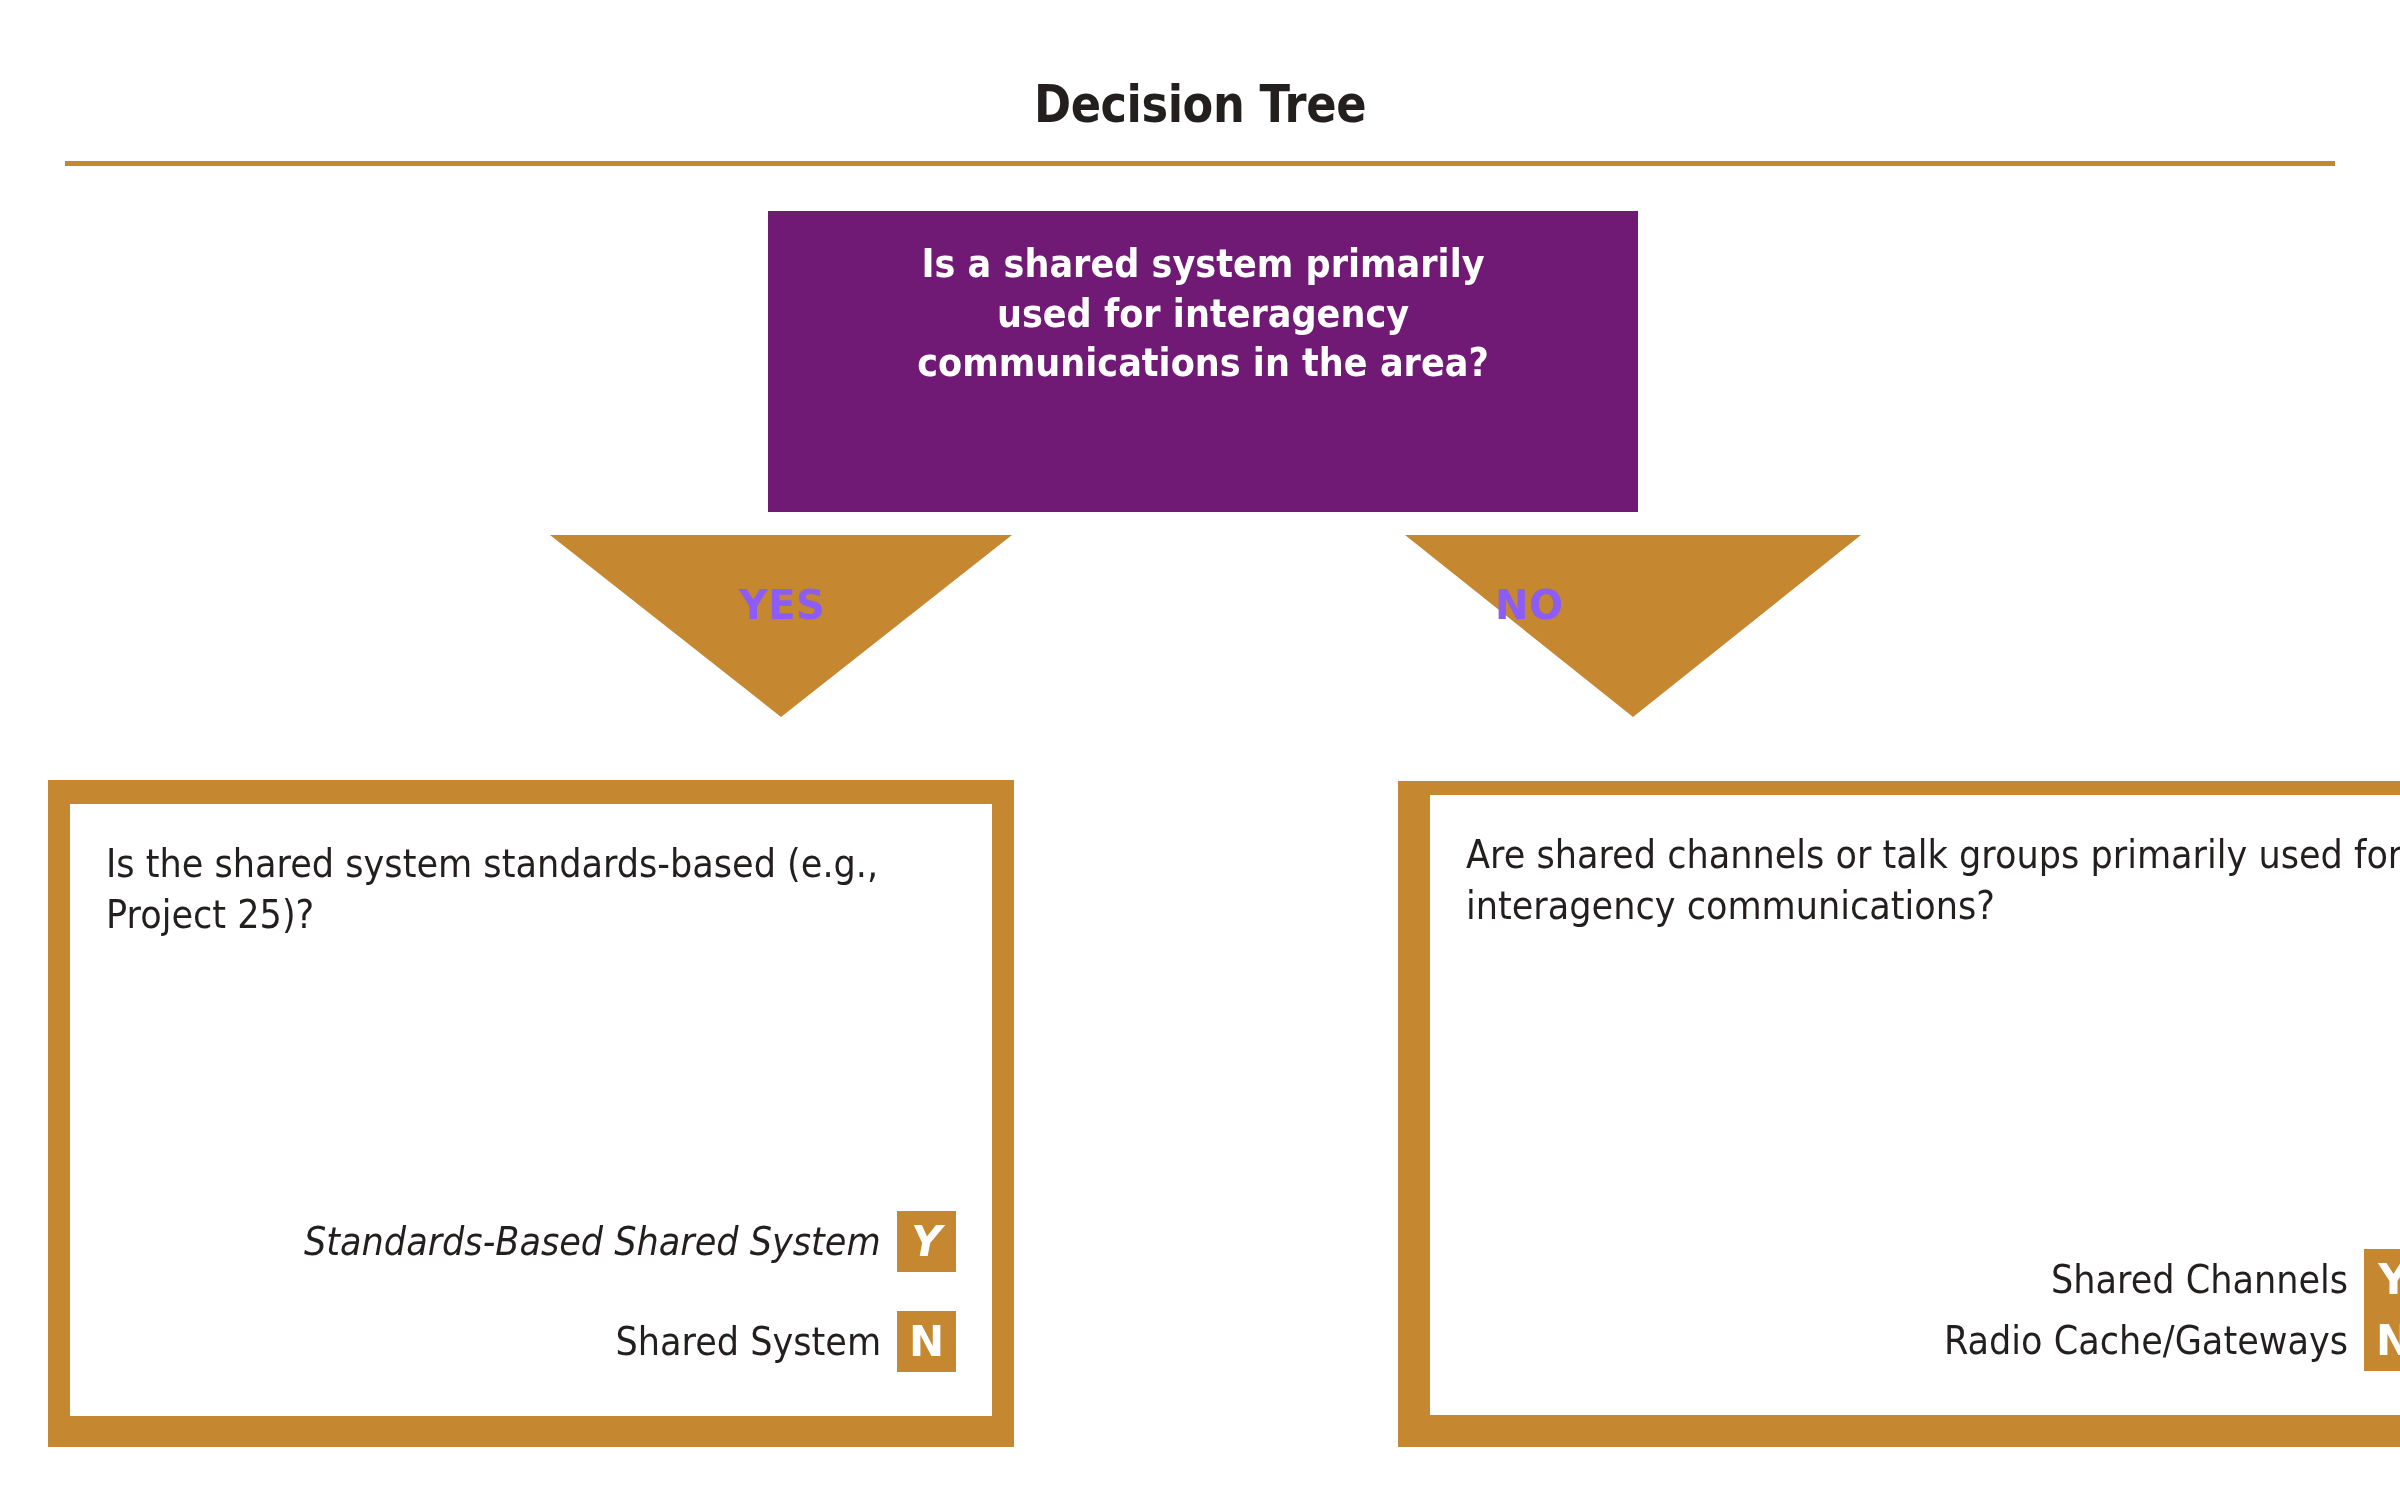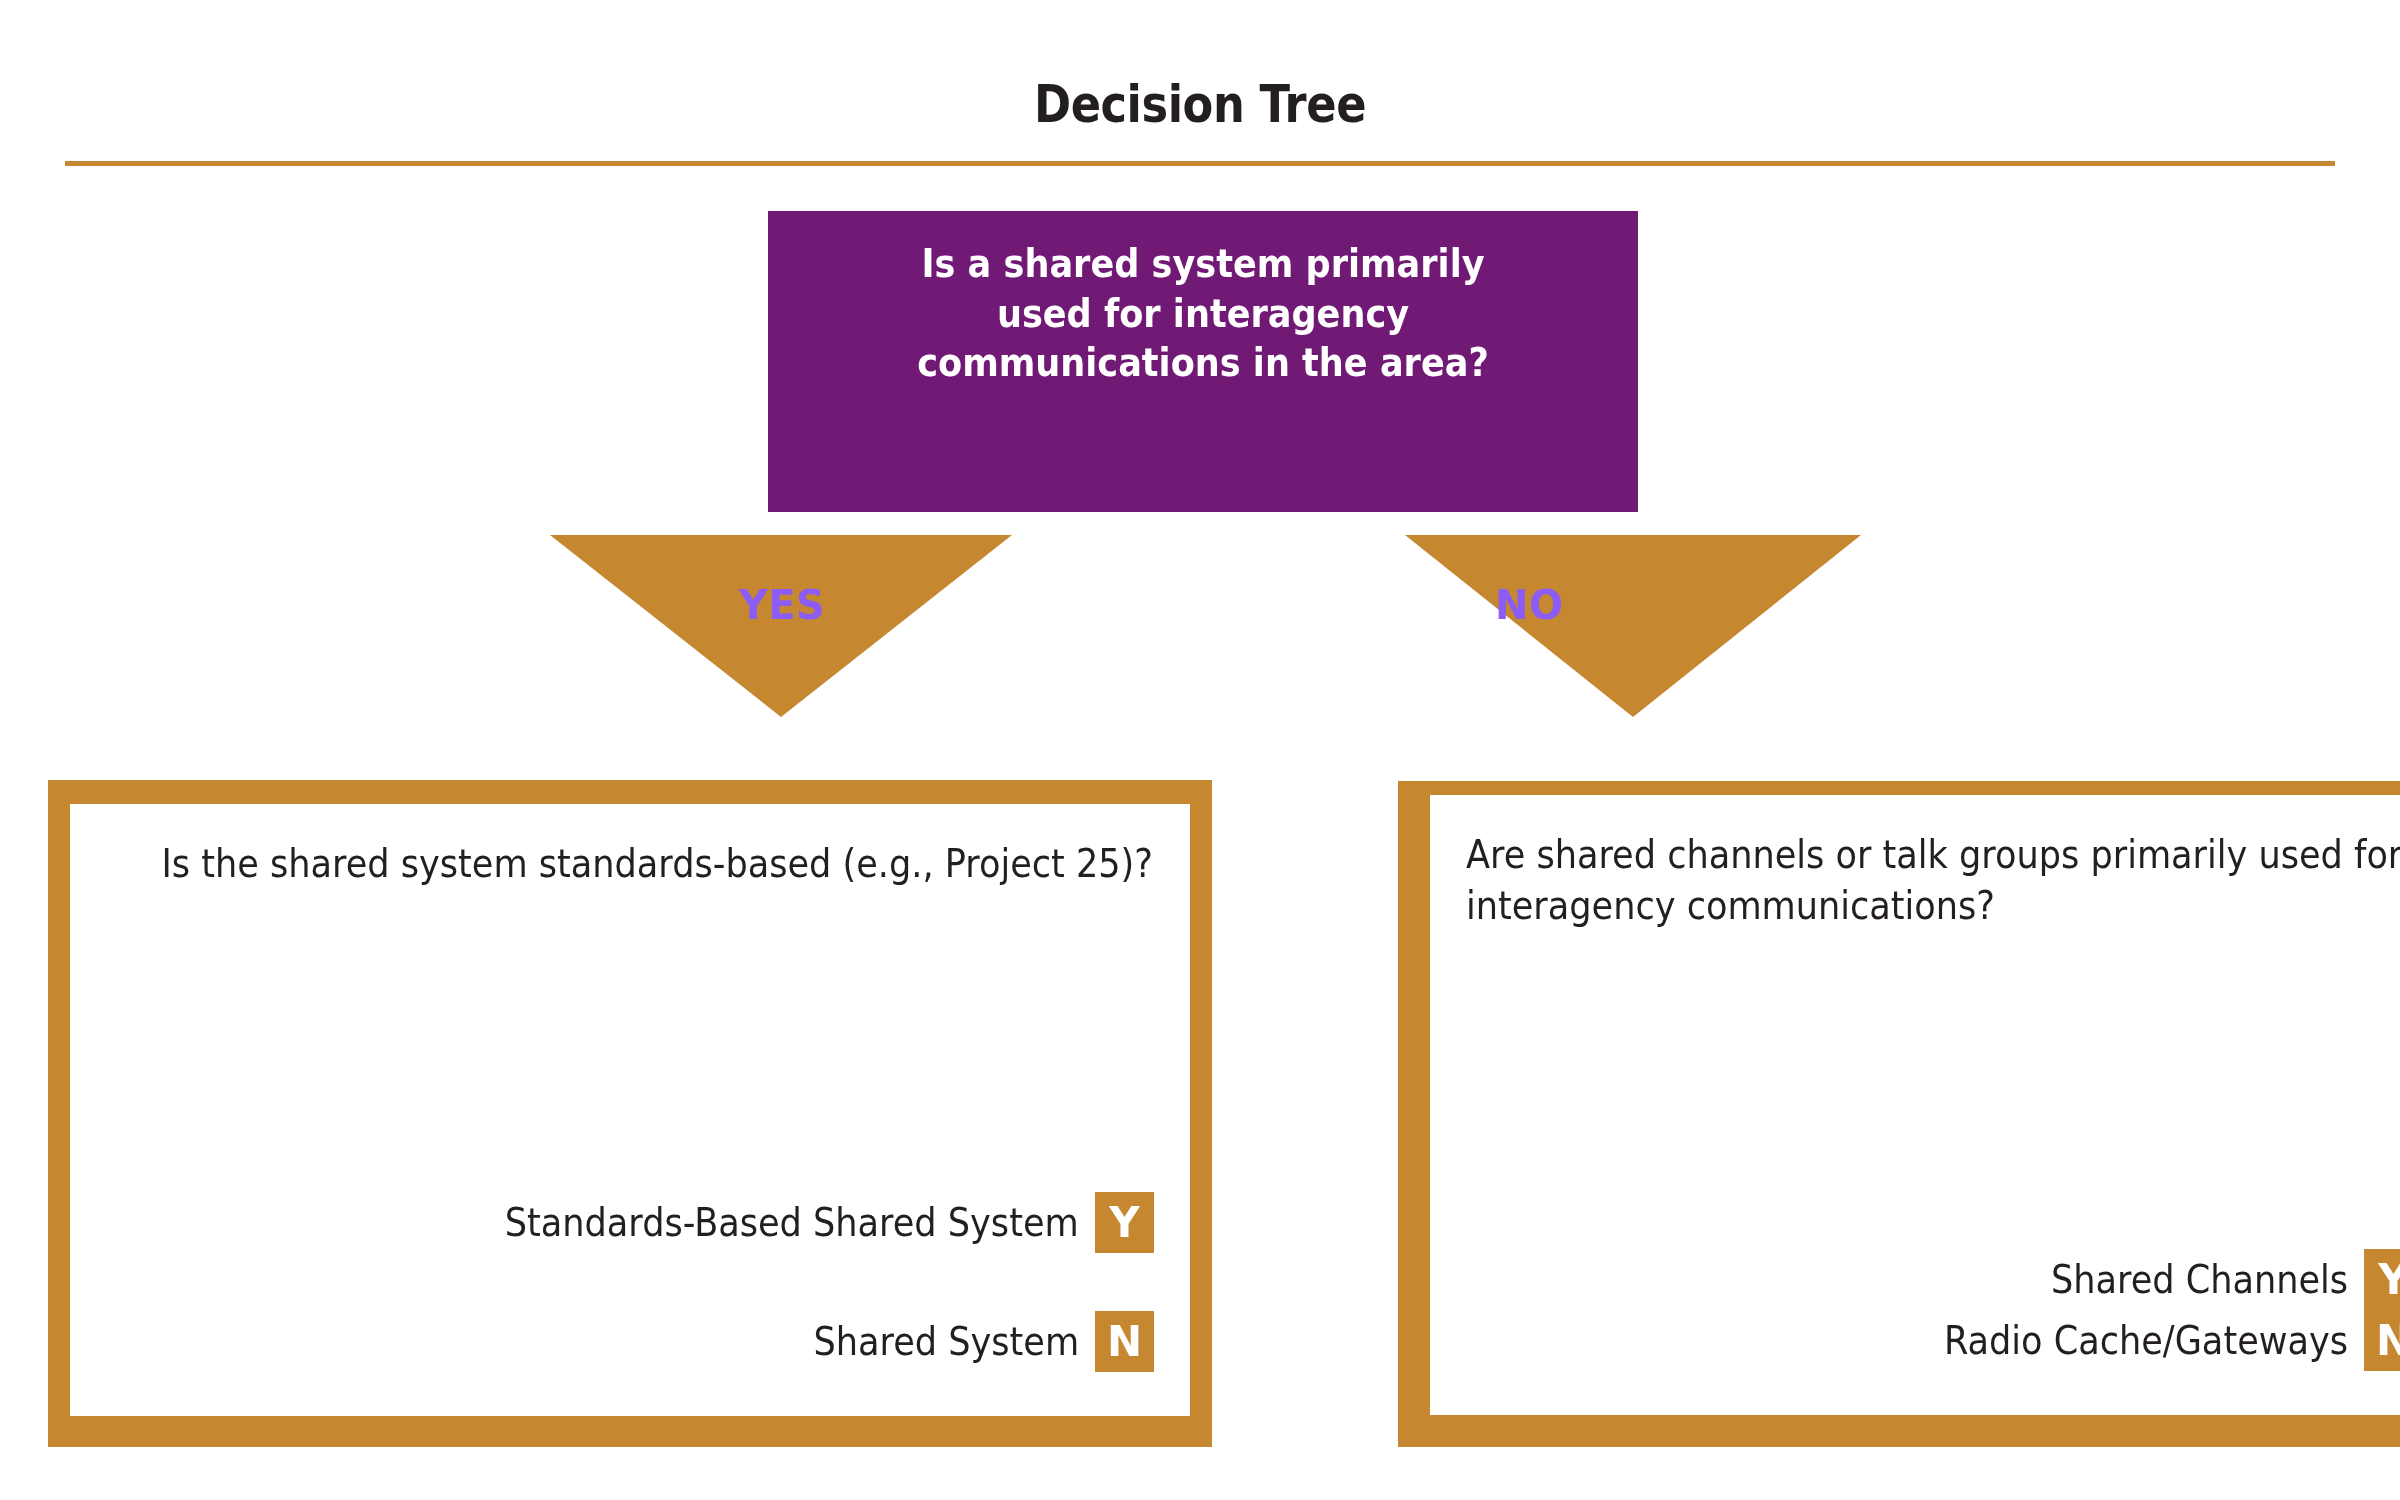--- a/index.html
+++ b/index.html
@@ -111,24 +111,23 @@
     width: 100%;
     height: 100%;
     background: #ffffff;
     box-sizing: border-box;
     position: relative;
     padding: 34px 36px 0 36px;
   }
   #left-outcome-panel {
     left: 48px;
     top: 780px;
-    width: 1164px;
+    width: 966px;
     height: 667px;
     padding: 24px 22px 31px 22px;
-    text-align: right;
   }
   #right-outcome-panel {
     left: 1398px;
     top: 781px;
     width: 1092px;
     height: 666px;
     padding: 14px 31px 32px 32px;
   }
   .outcome-question {
     font-family: "DejaVu Sans", sans-serif;
@@ -147,21 +146,21 @@
     right: 36px;
     bottom: 44px;
     width: calc(100% - 72px);
   }
   .answer-row {
     display: flex;
     align-items: center;
     justify-content: flex-end;
     gap: 16px;
   }
-  #left-outcome-panel .answer-row:first-child { margin-bottom: 58px; }
+  #left-outcome-panel .answer-row:first-child { margin-bottom: 39px; font-style: italic; }
   #right-outcome-panel .answer-row:first-child { }
   .answer-label {
     font-family: "DejaVu Sans", sans-serif;
     font-weight: normal;
     font-size: 39px;
     color: #231f1e;
     line-height: 1;
     transform: scaleX(0.9);
     transform-origin: right center;
     white-space: nowrap;

